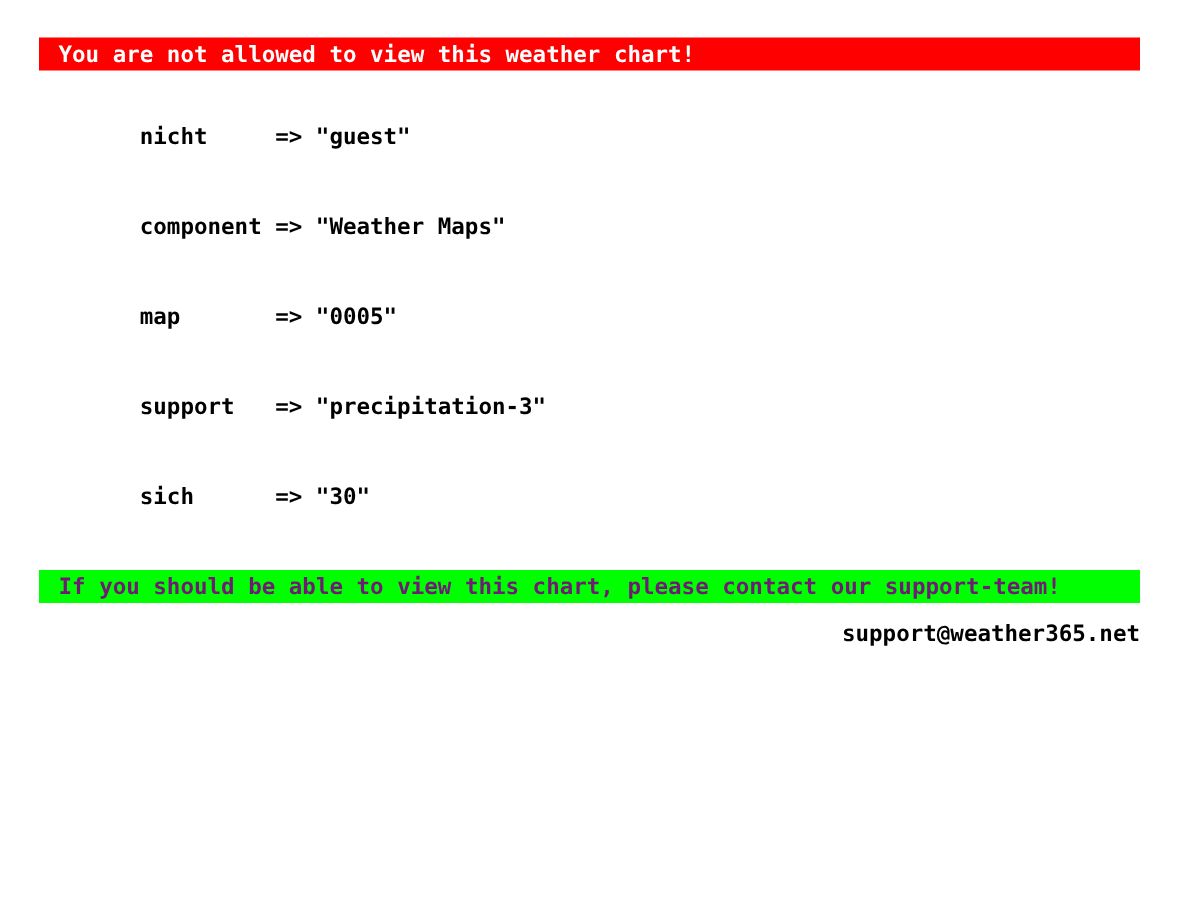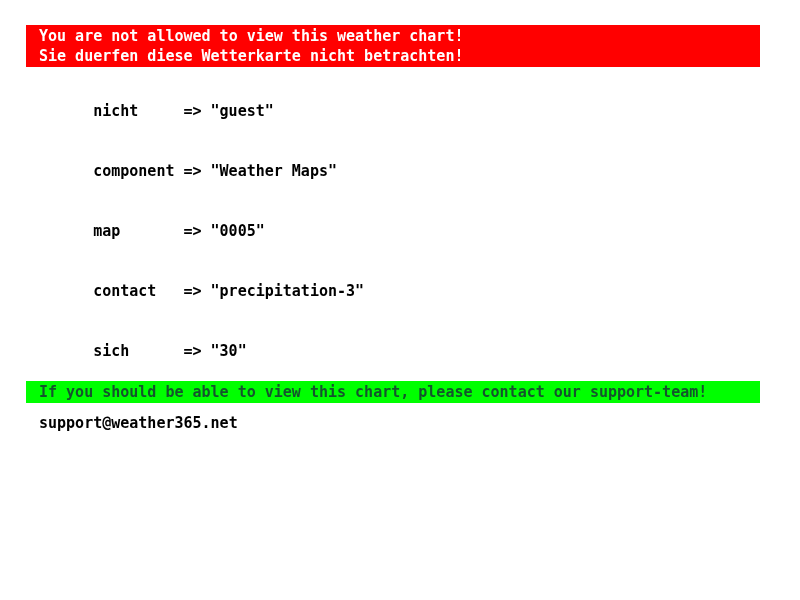--- a/index.html
+++ b/index.html
@@ -23,64 +23,64 @@
     margin-left: 26px;
     margin-right: 24px;
     padding: 1px 13px;
   }
   .banner-red {
     margin-top: 25px;
     background: #ff0000;
     color: #ffffff;
   }
   .banner-green {
+    margin-top: 19px;
     background: #00ff00;
-    color: #14532d;
+    color: #701a75;
   }
   .kv-block {
     margin: 14px 0 0 39px;
   }
   .kv-row { white-space: pre; }
   .kv-key {
     display: inline-block;
     width: 10ch;
   }
   .kv-arrow {
     display: inline-block;
     width: 3ch;
   }
   .footer {
     display: flex;
-    justify-content: flex-start;
+    justify-content: flex-end;
     margin: 10px 24px 0 39px;
     gap: 20px;
   }
 </style>
 </head>
 <body>
 
 <div class="page">
 
   <div class="banner banner-red">
     <div>You are not allowed to view this weather chart!</div>
-    <div>Sie duerfen diese Wetterkarte nicht betrachten!</div>
   </div>
 
   <div class="kv-block">
     <div class="kv-row">
       <span class="kv-key">nicht</span><span class="kv-arrow">=&gt;</span><span class="kv-value">"guest"</span>
     </div>
     <div class="kv-row">
       <span class="kv-key">component</span><span class="kv-arrow">=&gt;</span><span class="kv-value">"Weather Maps"</span>
     </div>
     <div class="kv-row">
       <span class="kv-key">map</span><span class="kv-arrow">=&gt;</span><span class="kv-value">"0005"</span>
     </div>
     <div class="kv-row">
-      <span class="kv-key">contact</span><span class="kv-arrow">=&gt;</span><span class="kv-value">"precipitation-3"</span>
+      <span class="kv-key">support</span><span class="kv-arrow">=&gt;</span><span class="kv-value">"precipitation-3"</span>
     </div>
     <div class="kv-row">
       <span class="kv-key">sich</span><span class="kv-arrow">=&gt;</span><span class="kv-value">"30"</span>
     </div>
   </div>
 
   <div class="banner banner-green">
     <div>If you should be able to view this chart, please contact our support-team!</div>
   </div>
 

